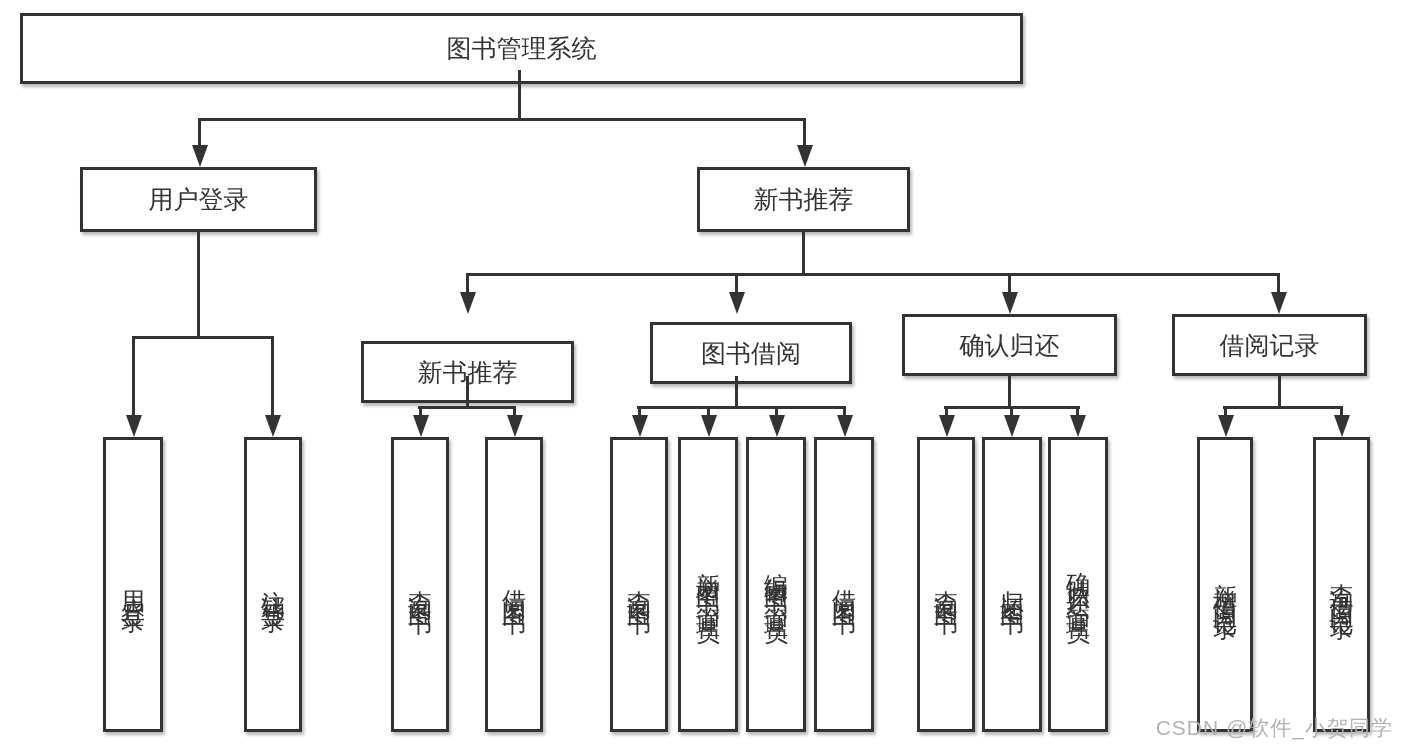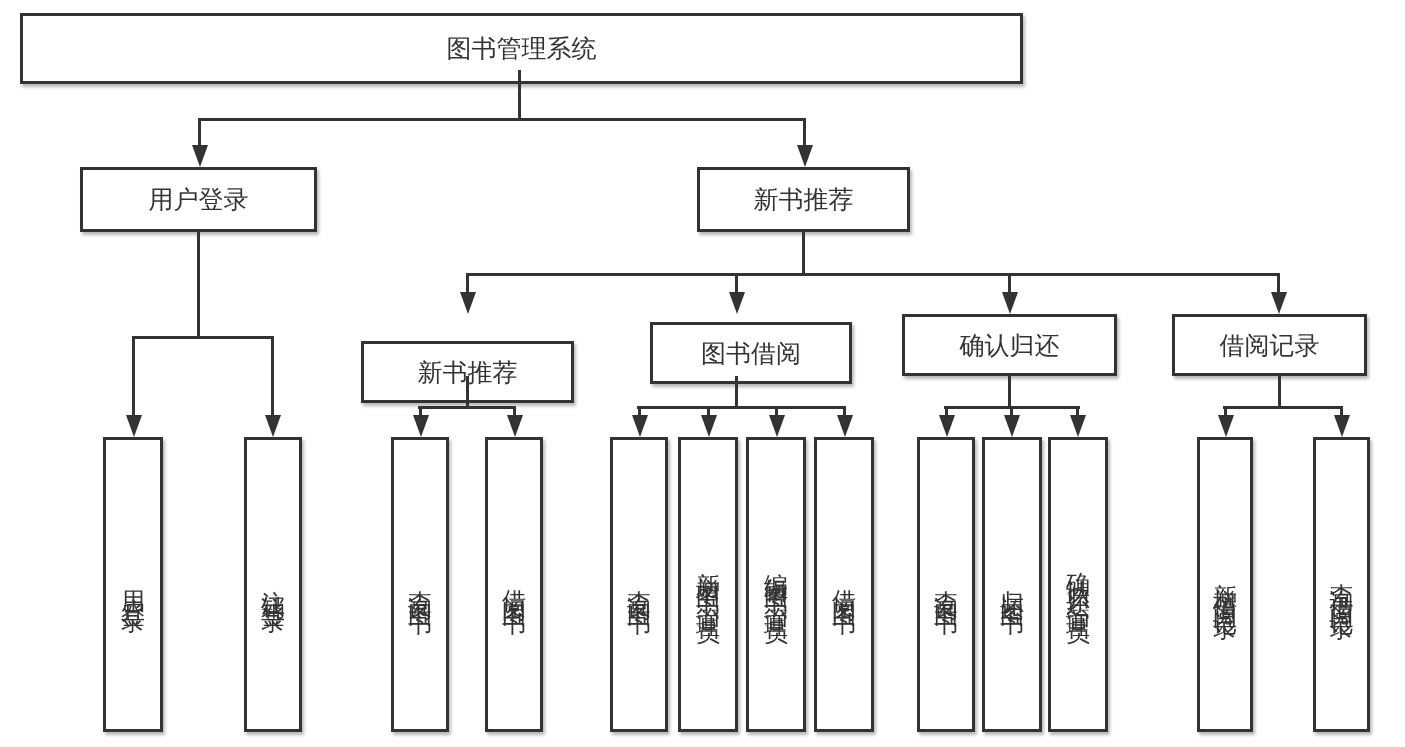--- a/index.html
+++ b/index.html
@@ -171,14 +171,15 @@
     <span>确认归还（管理员）</span>
   </div>
 
   <div class="nbox vbox" style="left:1197px; top:437px; width:56px; height:295px;">
     <span>新增借阅记录</span>
   </div>
   <div class="nbox vbox" style="left:1313px; top:437px; width:57px; height:295px;">
     <span>查询借阅记录</span>
   </div>
 
+  <div class="watermark">CSDN @软件_小贺同学</div>
 
 </div>
 
 </body></html>

